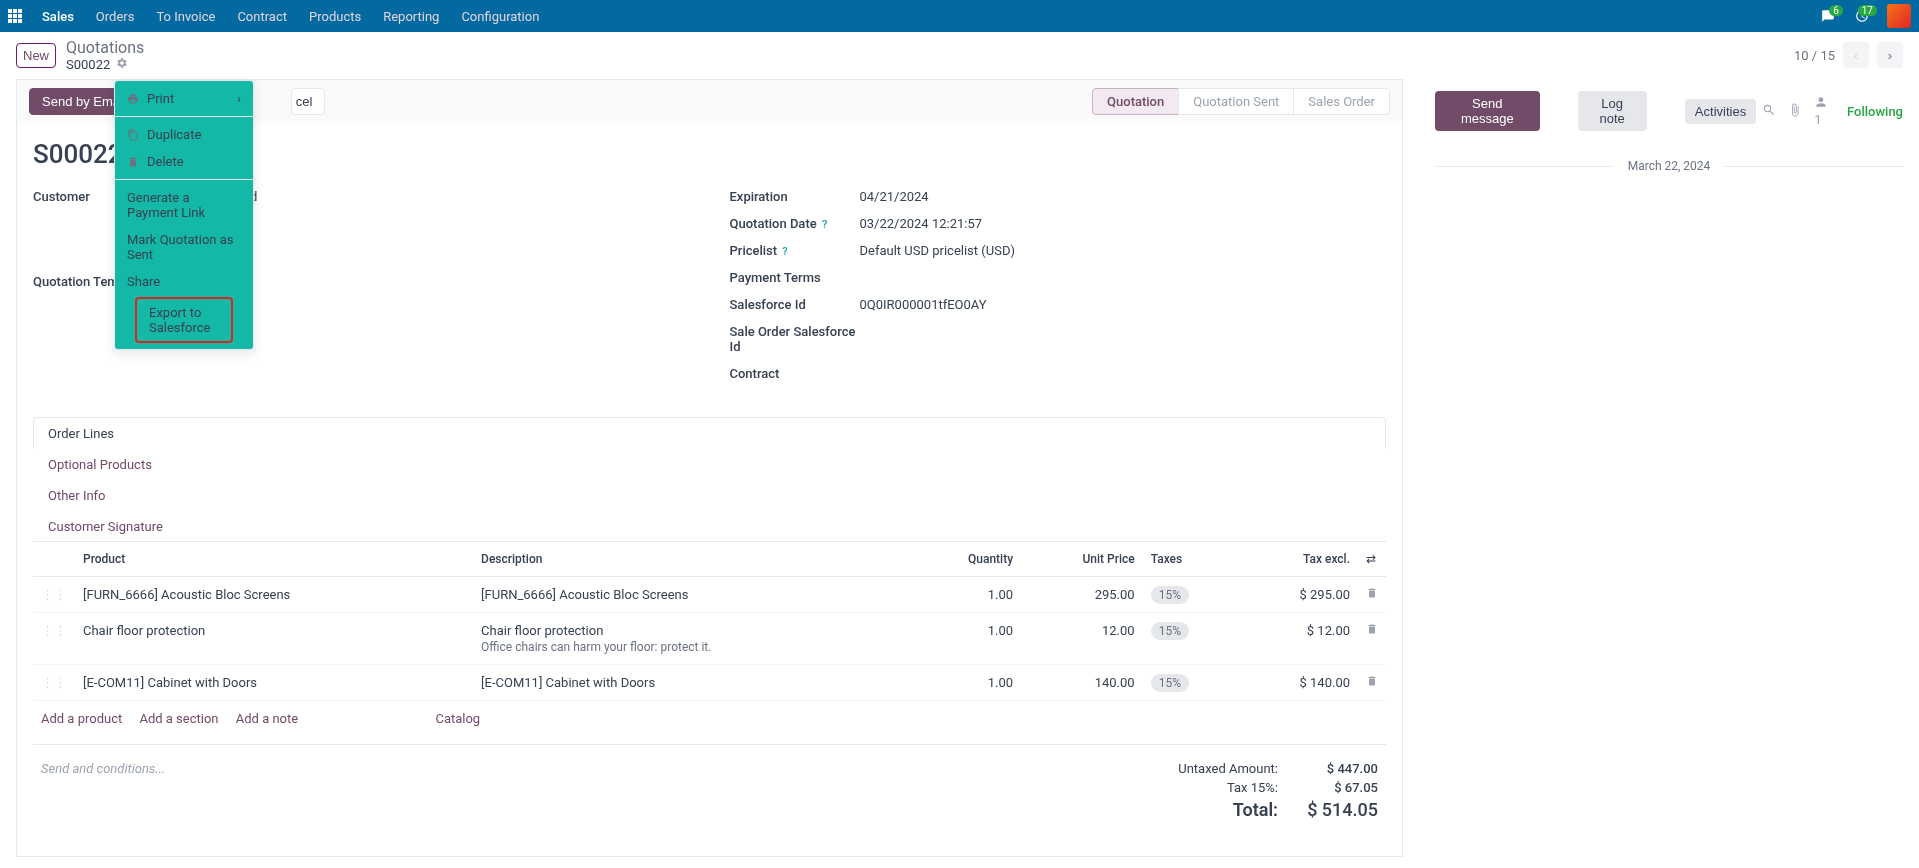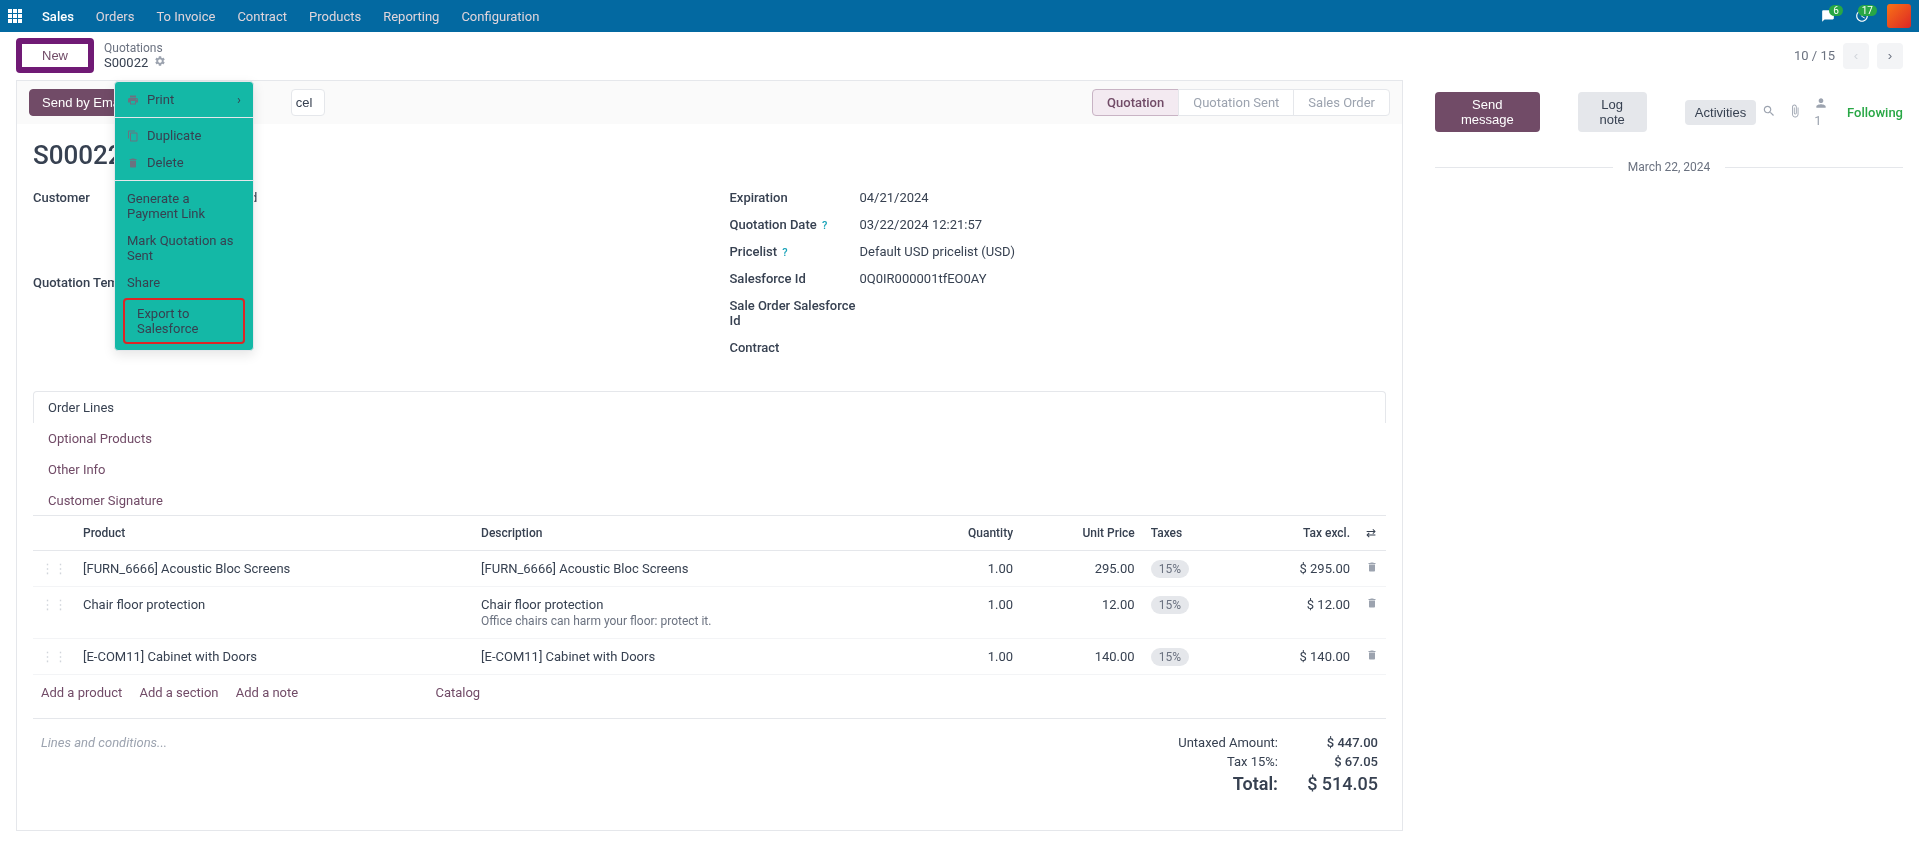--- a/index.html
+++ b/index.html
@@ -10,22 +10,22 @@
 .apps-icon span { background: #fff; width: 4px; height: 4px; }
 .top-nav a { color: #E0D5DB; text-decoration: none; padding: 0 10px; font-size: 13px; }
 .top-nav a.active { color: #fff; font-weight: 500; }
 .top-nav-right { display: flex; align-items: center; gap: 8px; }
 .badge-icon { position: relative; display: flex; align-items: center; }
 .badge { background: #28a745; color: #fff; font-size: 10px; border-radius: 8px; padding: 0 4px; position: absolute; top: -4px; right: -8px; min-width: 14px; text-align: center; }
 .avatar-small { width: 24px; height: 24px; border-radius: 3px; background: linear-gradient(135deg, #f97316, #dc2626); margin-left: 10px; }
 
 .breadcrumb-bar { display: flex; align-items: center; justify-content: space-between; padding: 6px 16px; border-bottom: 1px solid transparent; }
 .breadcrumb-left { display: flex; align-items: center; gap: 10px; }
-.new-btn { border: 6px solid #701a75; color: #714B67; background: #fff; padding: 4px 20px; border-radius: 4px; font-size: 13px; cursor: pointer; }
-.breadcrumb-text { font-size: 12px; color: #6b7280; }
+.new-btn { border: 1px solid #701a75; color: #714B67; background: #fff; padding: 4px 6px; border-radius: 4px; font-size: 13px; cursor: pointer; }
+.breadcrumb-text { font-size: 16px; color: #6b7280; }
 .breadcrumb-current { font-size: 13px; color: #374151; display: flex; align-items: center; gap: 6px; }
 .gear-mini { color: #9ca3af; cursor: pointer; }
 .pager { display: flex; align-items: center; gap: 8px; color: #6b7280; font-size: 13px; }
 .pager-btn { background: #f3f4f6; border: none; width: 26px; height: 26px; border-radius: 4px; cursor: pointer; color: #6b7280; }
 .pager-btn.disabled { color: #d1d5db; }
 
 .content-row { display: flex; }
 .main-col { flex: 1; padding: 0 16px 16px 16px; }
 .chat-col { width: 500px; padding: 8px 16px; }
 
@@ -36,21 +36,21 @@
 .status-bar { margin-left: auto; display: flex; }
 .status-step { padding: 5px 14px; border: 1px solid #e5e7eb; background: #fff; color: #9ca3af; font-size: 13px; position: relative; margin-left: -1px; }
 .status-step.active { background: #f3eaf1; color: #714B67; font-weight: 500; border-color: #c8b3c4; }
 .status-step:first-child { border-radius: 4px 0 0 4px; }
 .status-step:last-child { border-radius: 0 4px 4px 0; }
 
 .dropdown-menu { position: absolute; top: 0; left: 97px; width: 140px; background: #14b8a6; border: 1px solid #e5e7eb; border-radius: 4px; box-shadow: 0 4px 12px rgba(0,0,0,0.1); z-index: 100; padding: 4px 0; }
 .dropdown-item { padding: 6px 12px; font-size: 13px; color: #374151; cursor: pointer; display: flex; align-items: center; gap: 8px; justify-content: space-between; }
 .dropdown-item .left { display: flex; align-items: center; gap: 8px; }
 .dropdown-divider { height: 1px; background: #e5e7eb; margin: 4px 0; }
-.dropdown-item.highlighted { border: 2px solid #dc2626; border-radius: 4px; margin: 2px 8px; }
+.dropdown-item.highlighted { border: 2px solid #dc2626; border-radius: 4px; margin: 2px 20px; }
 
 .form-sheet { border: 1px solid #e5e7eb; border-top: none; padding: 16px; background: #fff; }
 .form-title { font-size: 26px; font-weight: 500; color: #374151; margin-bottom: 20px; }
 .form-row { display: flex; gap: 40px; }
 .form-col { flex: 1; }
 .field-row { display: flex; margin-bottom: 12px; }
 .field-label { width: 130px; font-size: 13px; font-weight: 500; color: #374151; flex-shrink: 0; }
 .field-label .help { color: #17a2b8; font-size: 11px; cursor: help; margin-left: 2px; }
 .field-value { font-size: 13px; color: #374151; }
 
@@ -246,20 +246,23 @@
             <div class="field-label">Expiration</div>
             <div class="field-value">04/21/2024</div>
           </div>
           <div class="field-row">
             <div class="field-label"><span>Quotation Date</span> <span class="help">?</span></div>
             <div class="field-value">03/22/2024 12:21:57</div>
           </div>
           <div class="field-row">
             <div class="field-label"><span>Pricelist</span> <span class="help">?</span></div>
             <div class="field-value">Default USD pricelist (USD)</div>
+          </div>
+          <div class="field-row">
+            <div class="field-label">Payment Terms</div>
           </div>
           <div class="field-row">
             <div class="field-label">Salesforce Id</div>
             <div class="field-value">0Q0IR000001tfEO0AY</div>
           </div>
           <div class="field-row">
             <div class="field-label">Sale Order Salesforce Id</div>
           </div>
           <div class="field-row">
             <div class="field-label">Contract</div>
@@ -328,21 +331,21 @@
       </table>
 
       <div class="table-actions">
         <a href="#">Add a product</a>
         <a href="#">Add a section</a>
         <a href="#">Add a note</a>
         <a href="#" class="catalog">Catalog</a>
       </div>
 
       <div class="totals-row">
-        <div class="terms">Lines and conditions...</div>
+        <div class="terms">Send and conditions...</div>
         <div class="totals">
           <div><span class="label">Untaxed Amount:</span><span class="value">$ 447.00</span></div>
           <div><span class="label">Tax 15%:</span><span class="value">$ 67.05</span></div>
           <div class="grand"><span class="label">Total:</span><span class="value">$ 514.05</span></div>
         </div>
       </div>
     </div>
   </div>
 
   <div class="chat-col">

